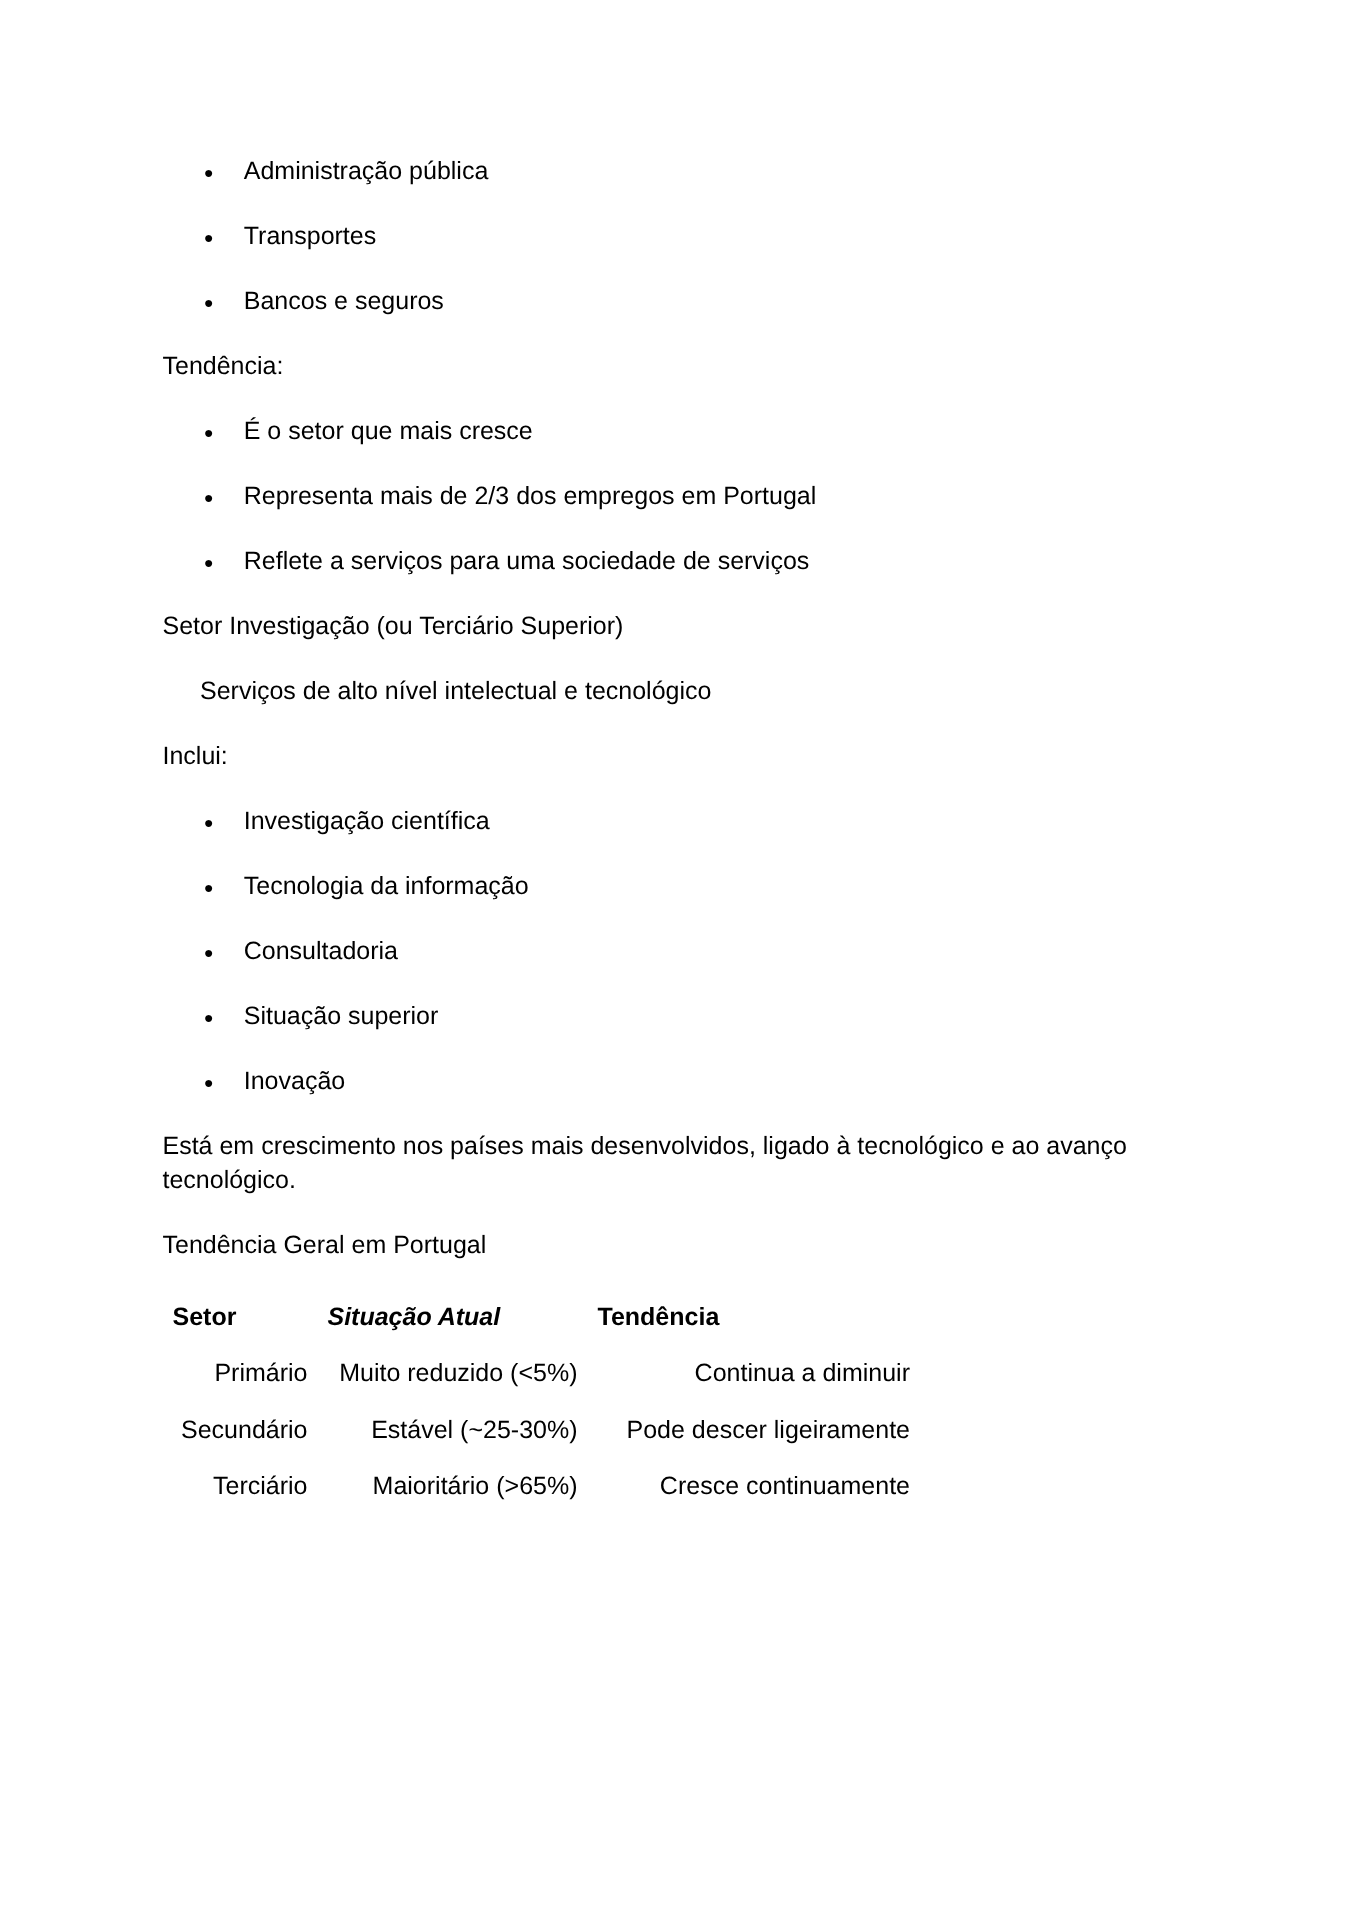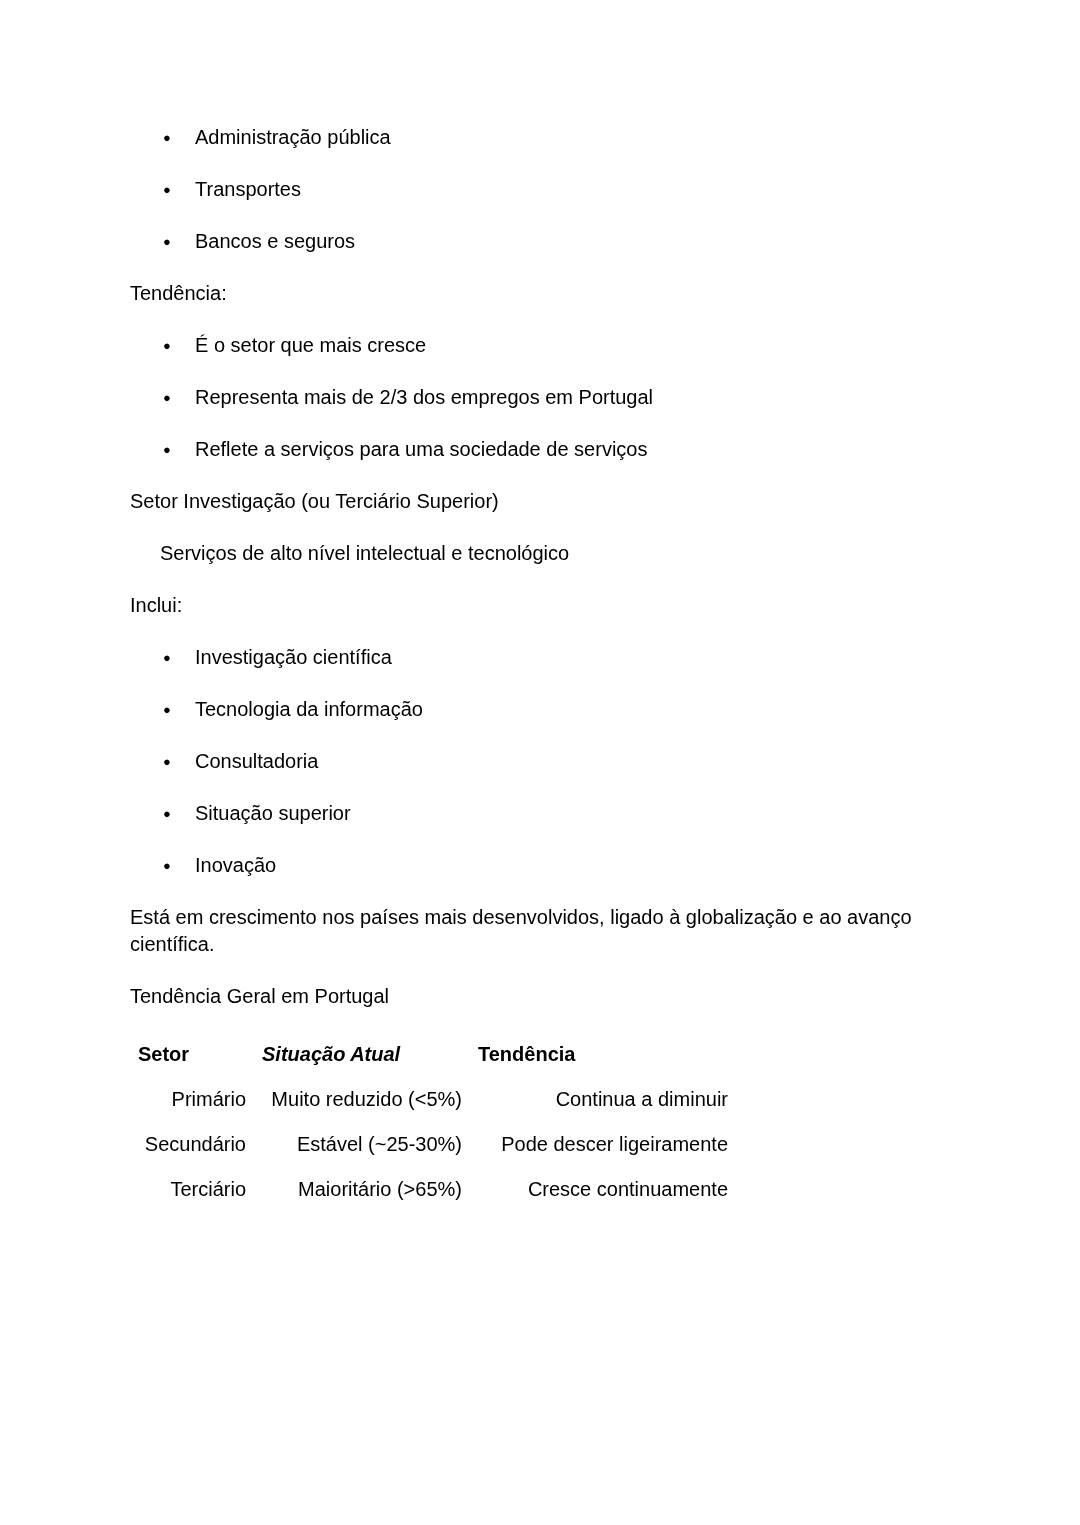--- a/index.html
+++ b/index.html
@@ -119,21 +119,21 @@
     <li>
       <span class="bullet">●</span>
       <strong>Situação superior</strong>
     </li>
     <li>
       <span class="bullet">●</span>
       <strong>Inovação</strong>
     </li>
   </ul>
 
-  <p>Está em crescimento nos países mais desenvolvidos, ligado à globalização e ao avanço científica.</p>
+  <p>Está em crescimento nos países mais desenvolvidos, ligado à tecnológico e ao avanço tecnológico.</p>
 
   <p style=""><strong>Tendência Geral em Portugal</strong></p>
 
   <table class="sector-table">
     <thead>
       <tr>
         <th class="col-setor">Setor</th>
         <th class="col-situacao">Situação Atual</th>
         <th class="col-tend">Tendência</th>
       </tr>

